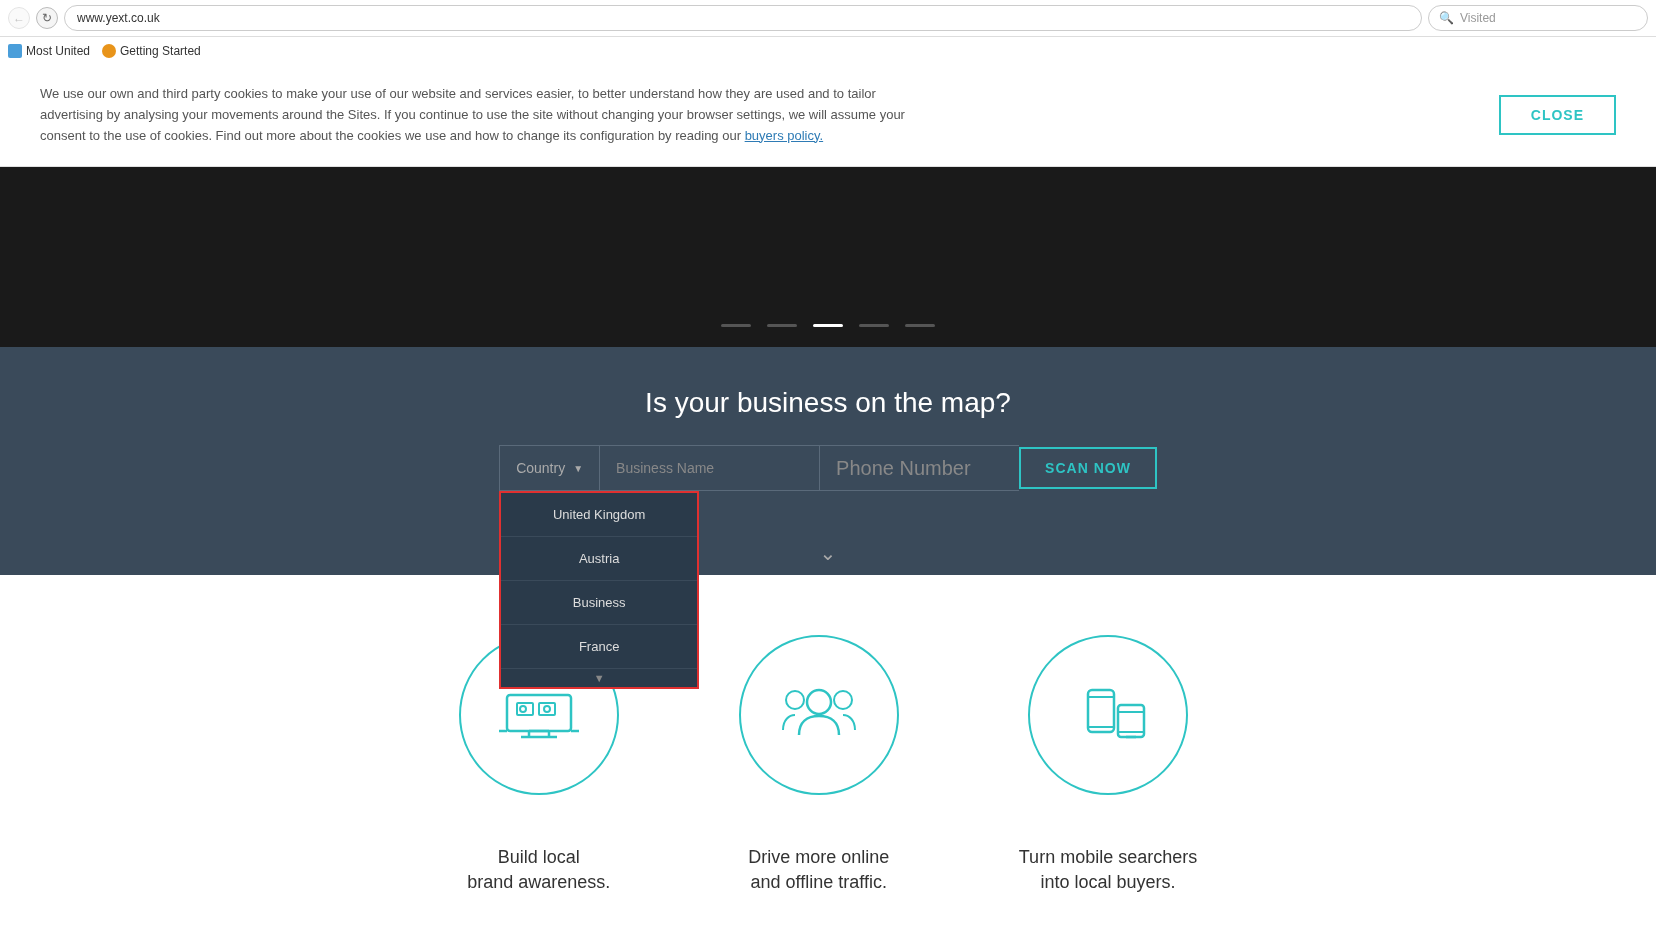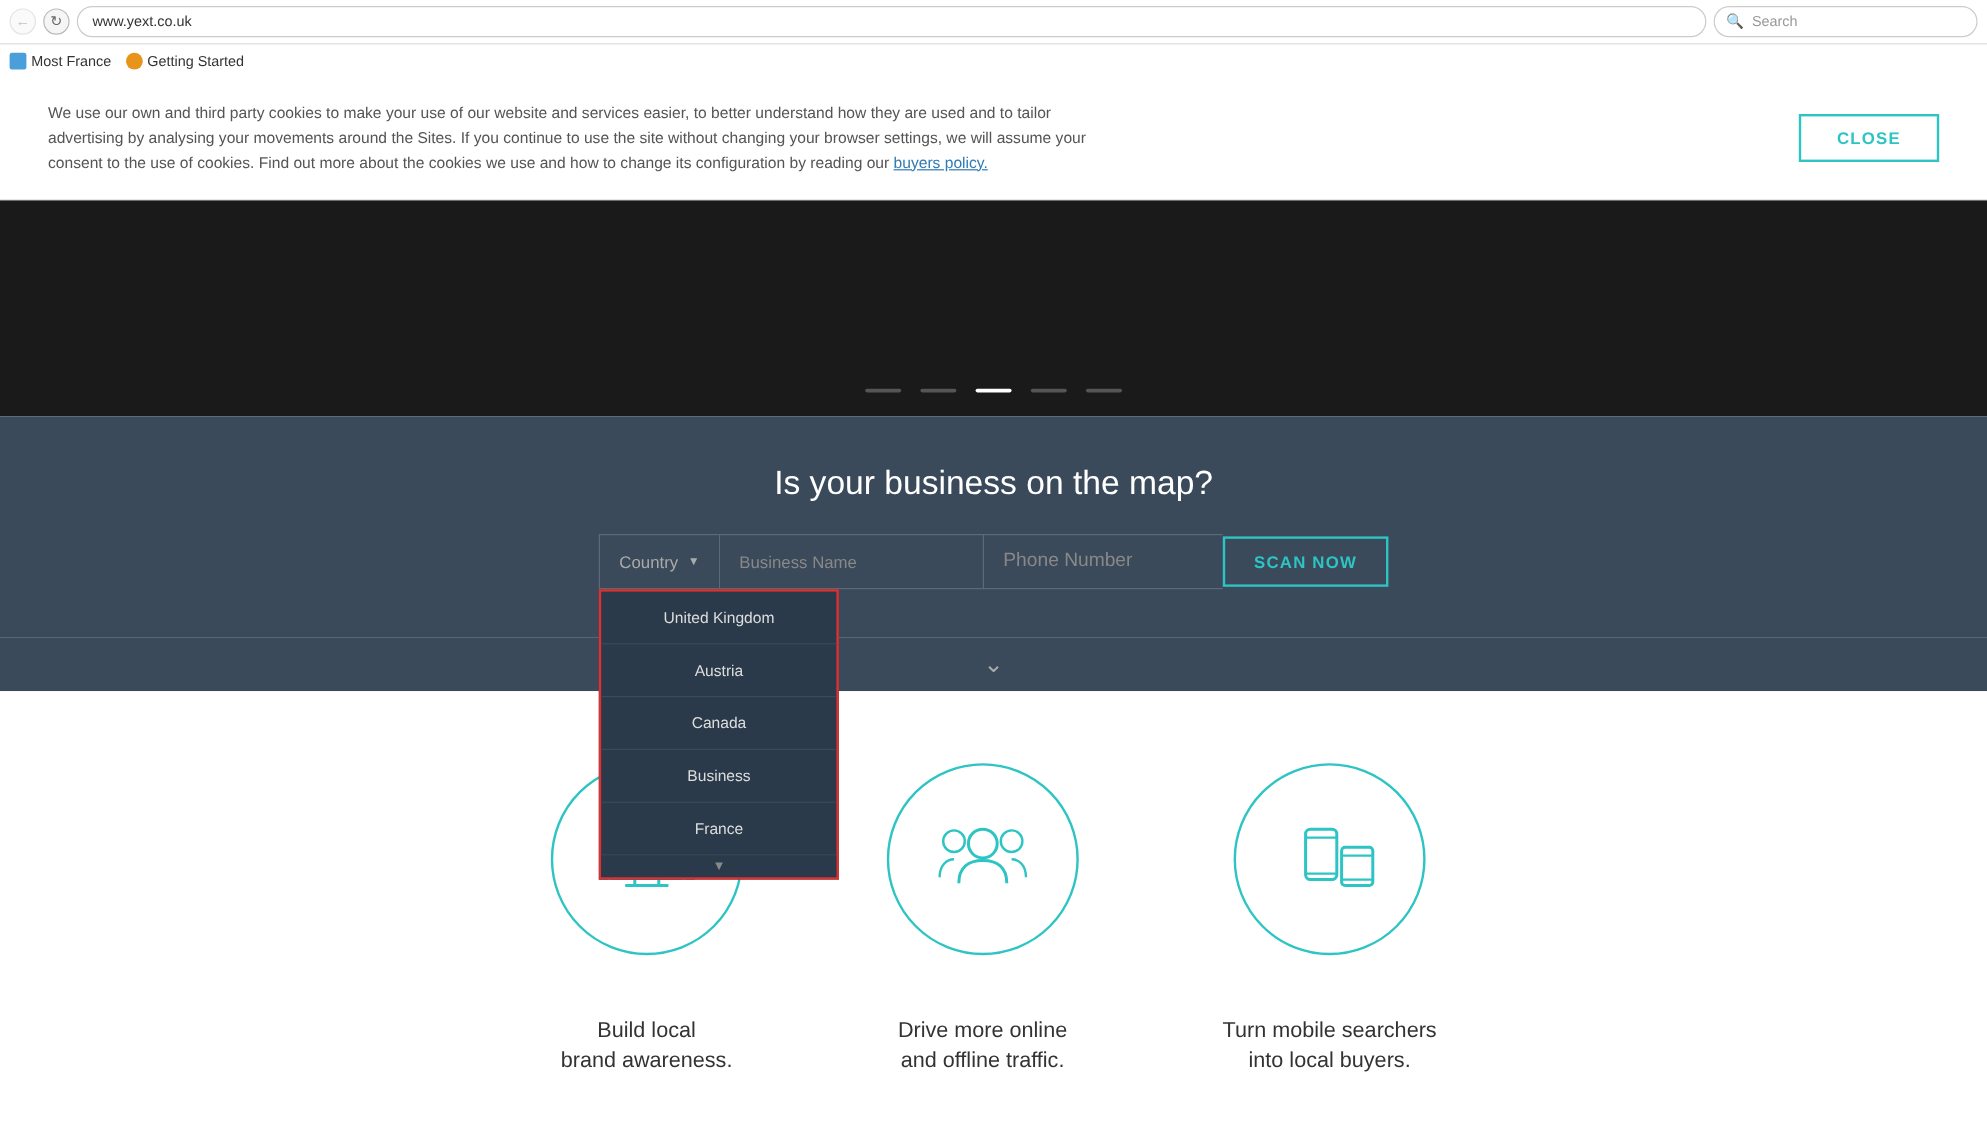--- a/index.html
+++ b/index.html
@@ -157,21 +157,21 @@
       width: 220px;
       outline: none;
     }
     .business-input::placeholder { color: #888; }
     .phone-input {
       background: transparent;
       border: 1px solid #5a6a7a;
       border-right: none;
       color: #ccc;
       padding: 12px 16px;
-      font-size: 16px;
+      font-size: 20px;
       height: 46px;
       width: 200px;
       outline: none;
     }
     .phone-input::placeholder { color: #888; }
     .scan-btn {
       background: transparent;
       border: 2px solid #2ec4c4;
       color: #2ec4c4;
       padding: 10px 24px;
@@ -251,27 +251,27 @@
 
 <div>
   <div class="browser-toolbar">
     <button class="browser-btn disabled">←</button>
     <button class="browser-btn">↻</button>
     <div class="address-bar">
       <span>www.yext.co.uk</span>
     </div>
     <div class="search-bar">
       <span>🔍</span>
-      <span style="color:#999;font-size:12px;">Search</span>
+      <span style="color:#999;font-size:12px;">Visited</span>
     </div>
   </div>
   <div class="bookmarks-bar">
     <div class="bookmark-item">
       <div class="bookmark-icon"></div>
-      <span>Most France</span>
+      <span>Most United</span>
     </div>
     <div class="bookmark-item">
       <div class="bookmark-icon star"></div>
       <span>Getting Started</span>
     </div>
   </div>
 </div>
 
 <div class="cookie-banner">
   <div class="cookie-text">
@@ -300,21 +300,20 @@
   <div class="scan-form">
     <div class="country-dropdown">
       <button class="country-btn">
         <span>Country</span>
         <span class="chevron">▼</span>
       </button>
 
       <div class="dropdown-menu">
         <div class="dropdown-item">United Kingdom</div>
         <div class="dropdown-item">Austria</div>
-        <div class="dropdown-item">Canada</div>
         <div class="dropdown-item">Business</div>
         <div class="dropdown-item">France</div>
         <div style="position:sticky;bottom:0;display:flex;justify-content:center;padding:3px;background:#2a3a4a;color:#888;font-size:11px;">▼</div>
       </div>
     </div>
     <input class="business-input" type="text" placeholder="Business Name" style="">
     <input class="phone-input" type="text" placeholder="Phone Number" style="">
     <button class="scan-btn">
       <span>SCAN NOW</span>
     </button>

